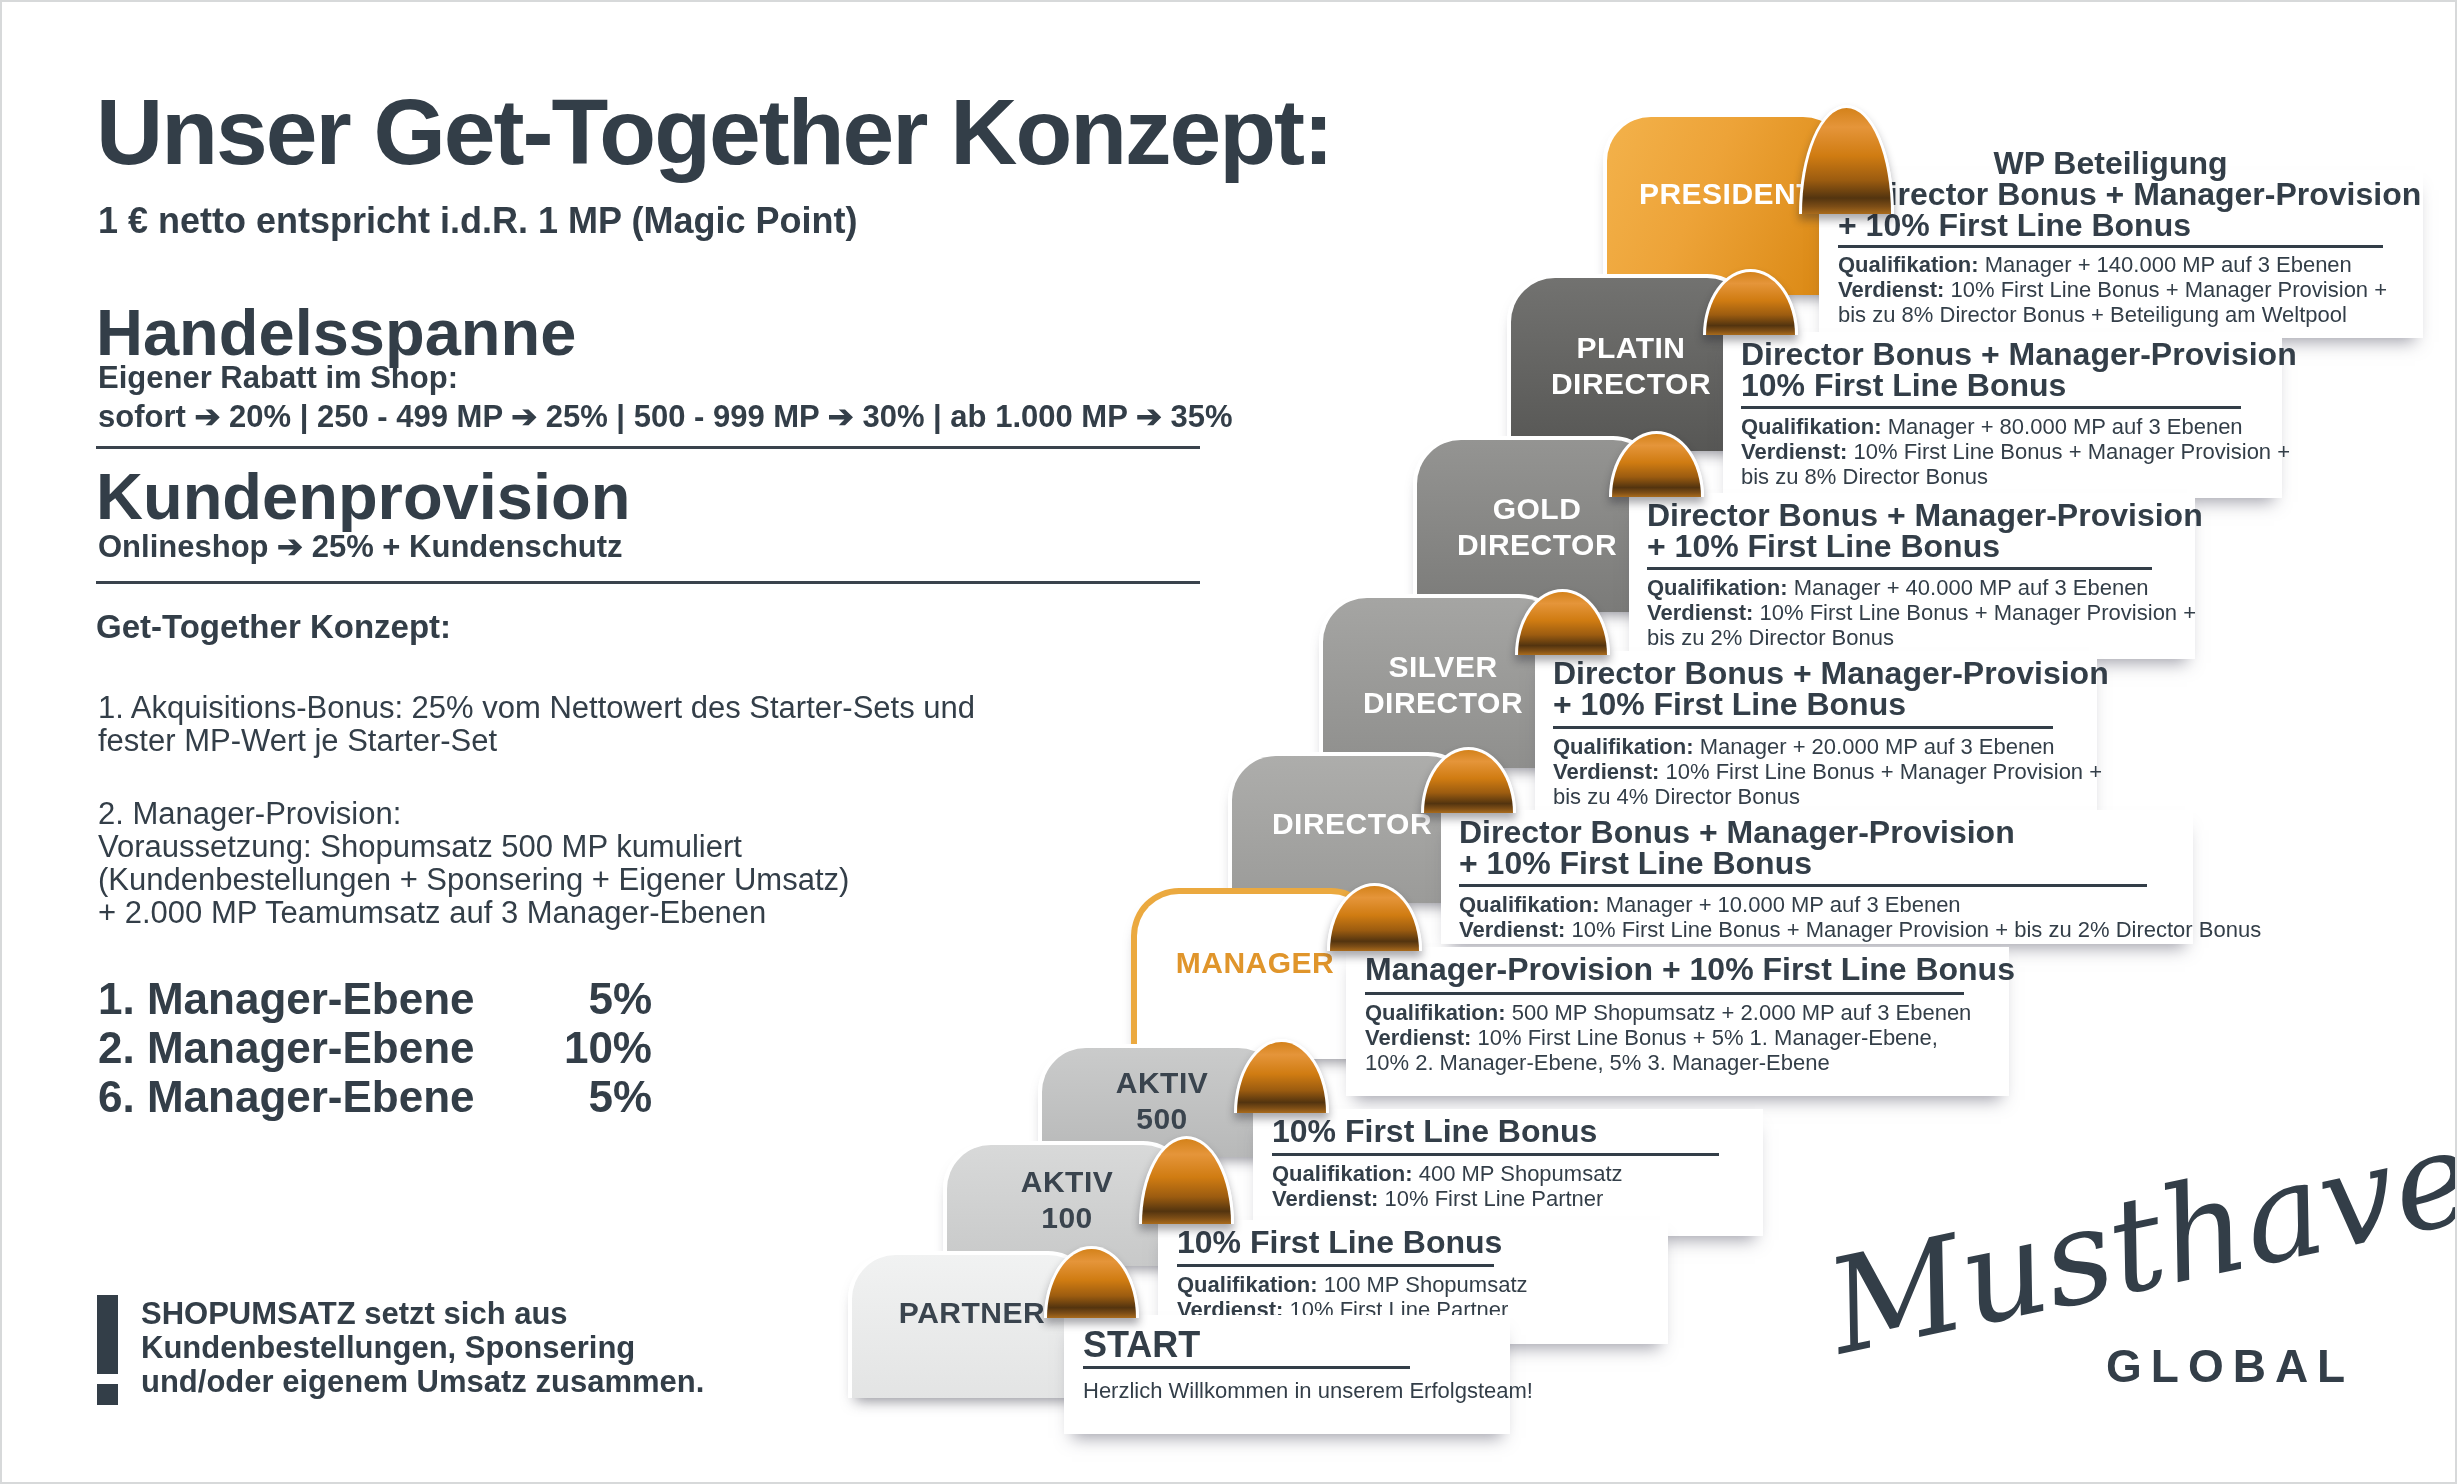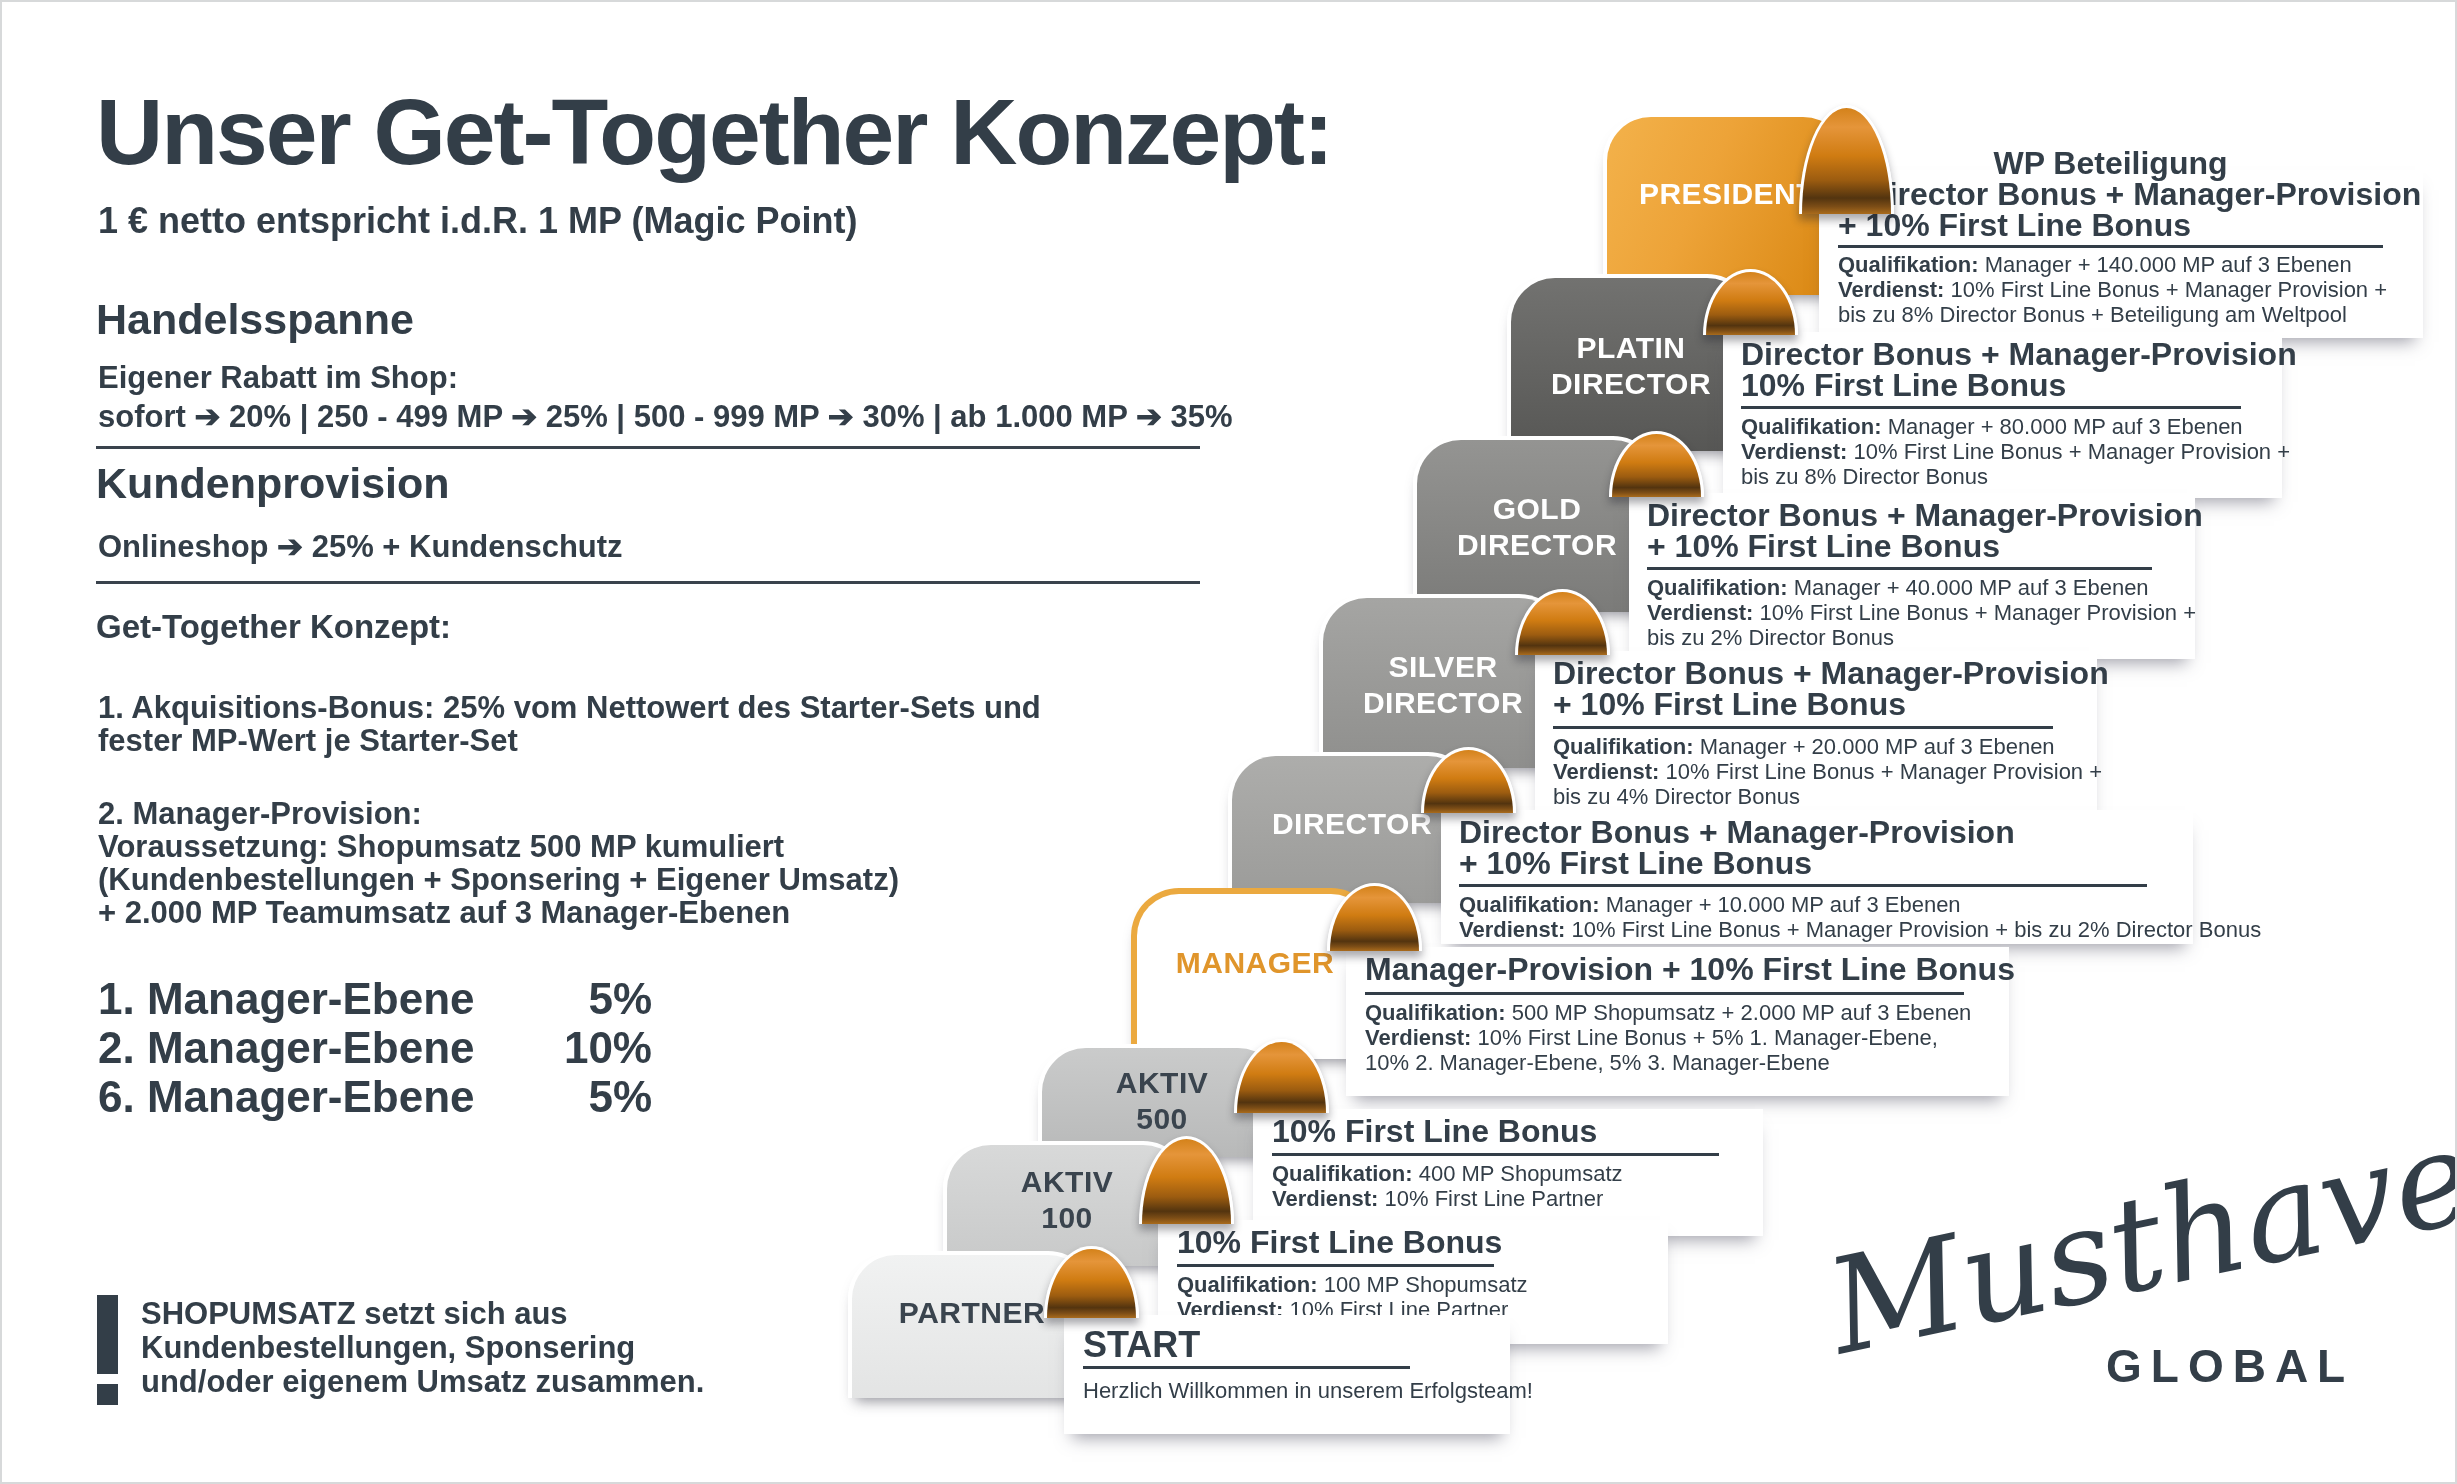--- a/index.html
+++ b/index.html
@@ -5,31 +5,31 @@
   html,body{margin:0;padding:0;background:#f2f3f4;}
   .canvas{
     position:relative;width:2457px;height:1484px;background:#ffffff;
     border:2px solid #d7d9da;box-sizing:border-box;overflow:hidden;
     font-family:"Liberation Sans",sans-serif;color:#333e48;
   }
   .abs{position:absolute;}
   
   .main-title{left:94px;top:77px;font-size:93px;font-weight:800;letter-spacing:-2px;white-space:nowrap;}
   .subtitle{left:96px;top:198px;font-size:36px;font-weight:700;white-space:nowrap;}
-  .h2{font-size:43px;font-weight:800;white-space:nowrap;}
+  .h2{font-size:65px;font-weight:800;white-space:nowrap;}
   .h-handels{left:94px;top:293px;}
   .h-kunden{left:94px;top:457px;}
   .h-konzept{left:94px;top:606px;font-size:33px;font-weight:800;white-space:nowrap;}
   .bline{font-size:31px;font-weight:700;white-space:nowrap;}
   .l-eigener{left:96px;top:358px;}
   .l-sofort{left:96px;top:396px;}
   .l-onlineshop{left:96px;top:526px;}
   .divider{left:94px;width:1104px;height:3px;background:#3a434d;}
   .hr1{top:444px;}.hr2{top:579px;}
-  .para{left:96px;font-size:31px;font-weight:700;line-height:33px;white-space:nowrap;}
+  .para{left:96px;font-size:31px;font-weight:400;line-height:33px;white-space:nowrap;}
   .para1{top:689px;}
   .para2{top:795px;}
   .mlevels{left:96px;top:972px;font-size:44px;font-weight:800;}
   .mrow{display:flex;width:554px;line-height:49px;}
   .mrow .ml{width:436px;}
   .mrow .mv{width:119px;text-align:right;}
   .note-bar{left:95px;top:1293px;width:21px;height:79px;background:#333e48;}
   .note-dot{left:95px;top:1382px;width:21px;height:21px;background:#333e48;}
   .note-text{left:139px;top:1295px;font-size:31px;font-weight:700;line-height:34px;white-space:nowrap;}
   

